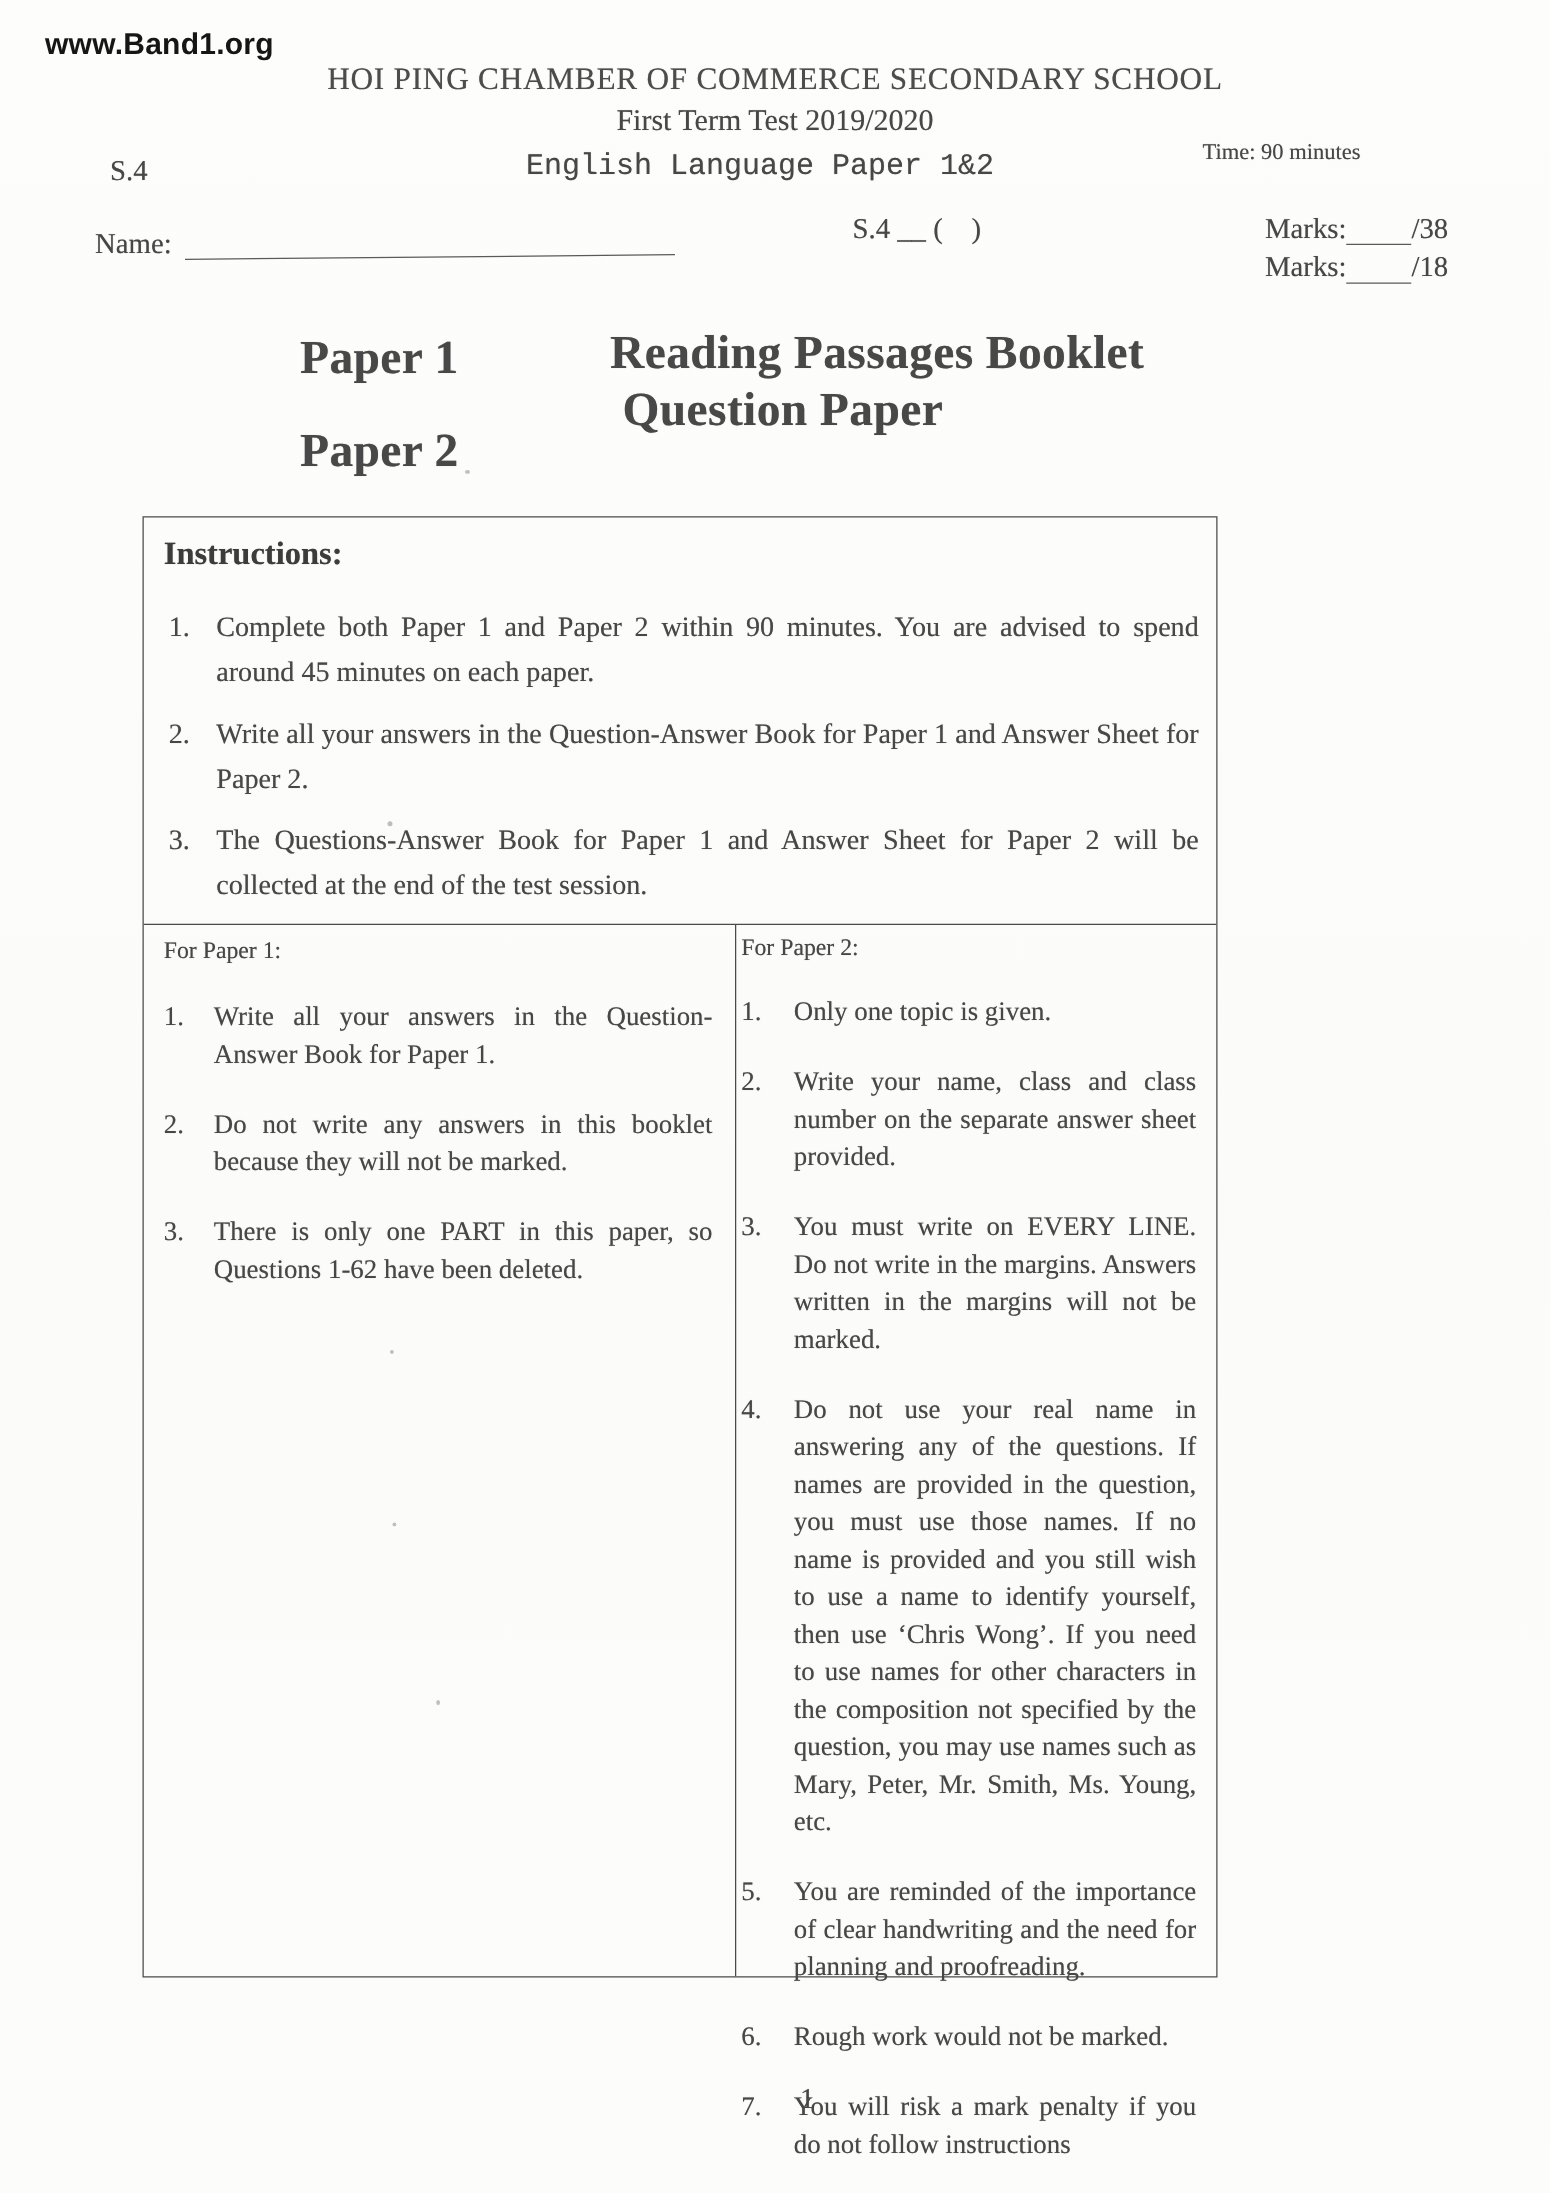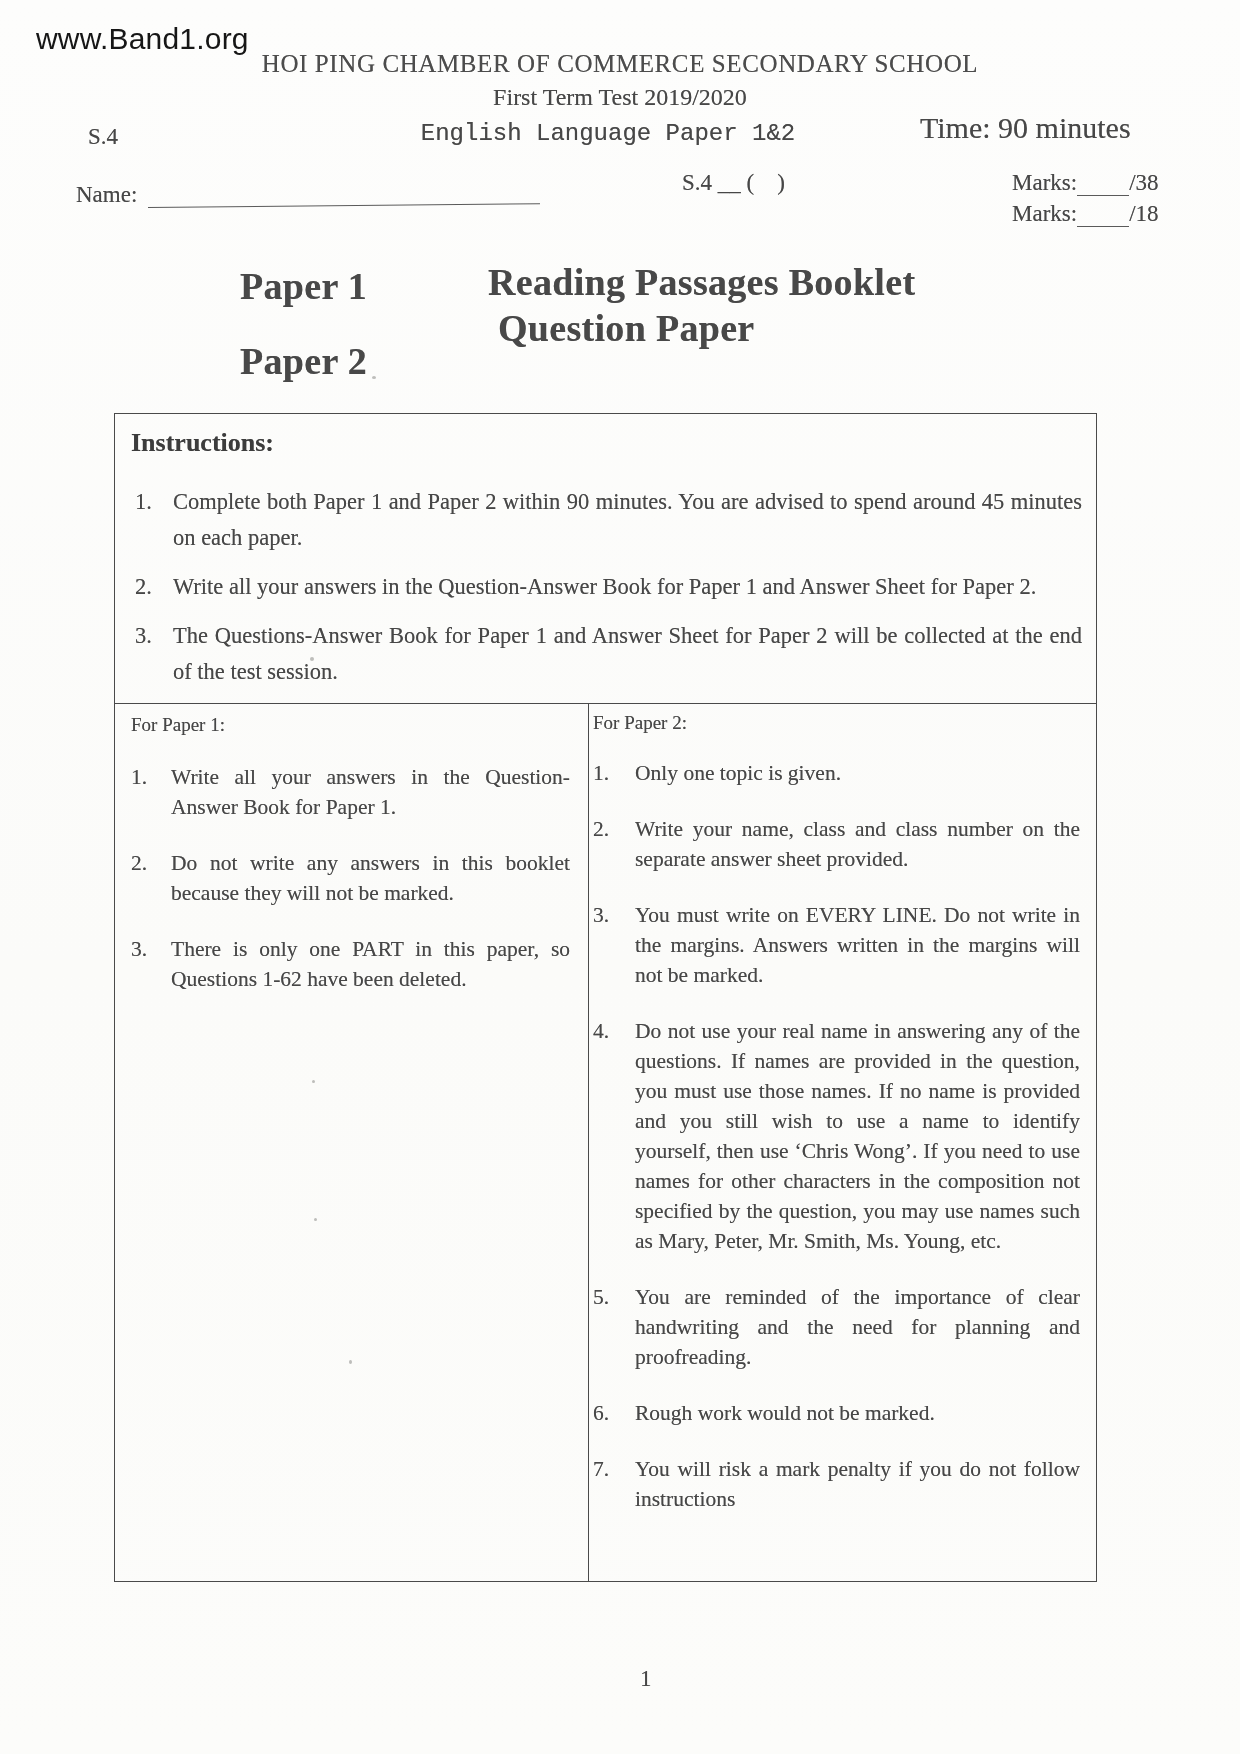--- a/index.html
+++ b/index.html
@@ -4,40 +4,40 @@
 <style>
   html,body{margin:0;padding:0;background:#fbfbf9;}
   .page{
     position:relative;width:1240px;height:1754px;overflow:hidden;
     background:linear-gradient(180deg,#fdfdfc 0%,#fbfbf9 55%,#fcfcfa 100%);
     font-family:"Liberation Serif",serif;color:#474747;
   }
   .abs{position:absolute;}
   .scan{text-shadow:0 0 .6px rgba(70,70,70,.55);}
   .watermark{left:36px;top:22px;font-family:"Liberation Sans",sans-serif;
-    font-size:30px;font-weight:400;color:#161616;letter-spacing:.2px;text-align:right;}
+    font-size:24px;font-weight:700;color:#161616;letter-spacing:.2px;text-align:right;}
   .school{left:0;top:50px;width:1240px;text-align:center;font-size:25px;
     letter-spacing:.6px;color:#4c4c4c;}
   .term{left:0;top:84px;width:1240px;text-align:center;font-size:24px;}
   .paperline{left:0;top:120px;width:1216px;text-align:center;font-size:24px;font-family:Liberation Mono, monospace;}
   .s4{left:88px;top:124px;font-size:23px;}
-  .time{left:920px;top:111px;font-size:30px;}
+  .time{left:962px;top:111px;font-size:18px;}
   .namelabel{left:76px;top:182px;font-size:23px;}
   .nameline{left:148px;top:207px;width:392px;border-top:1.6px solid #5a5a5a;
     transform:rotate(-.55deg);transform-origin:left center;}
   .classline{left:682px;top:170px;font-size:23px;white-space:pre;}
   .marksrow{font-size:23px;display:flex;align-items:flex-end;margin-left:20px;}
   .marks1{left:992px;top:170px;}
   .marks2{left:992px;top:201px;}
   .mline{display:inline-block;width:52px;height:24px;
     border-bottom:1.7px solid #5a5a5a;}
   .title{font-weight:bold;font-size:38px;color:#484848;letter-spacing:.3px;}
   .t-l1{left:240px;top:264px;} .t-l2{left:240px;top:309px;margin-top:30px;}
   .t-r1{left:488px;top:260px;} .t-r2{left:498px;top:306px;}
-  .box{left:114px;top:413px;width:983px;height:1169px;
+  .box{left:114px;top:413px;width:860px;height:1169px;
     border:1.6px solid #4a4a4a;display:flex;flex-direction:column;box-sizing:border-box;}
   .instr-head{margin:12px 0 0 16px;font-size:26px;font-weight:bold;
     line-height:34px;color:#3c3c3c;}
   .top-items{margin:24px 14px 0 20px;}
   .item{display:flex;}
   .top-items .item{font-size:22.5px;line-height:36px;margin-bottom:13px;}
   .top-items .num{flex:none;width:38px;}
   .txt{flex:1;text-align:justify;}
   .cols{flex:1;display:flex;border-top:1.6px solid #4a4a4a;min-height:0;}
   .col-left{flex:none;width:473px;box-sizing:border-box;padding:6px 18px 0 16px;}

